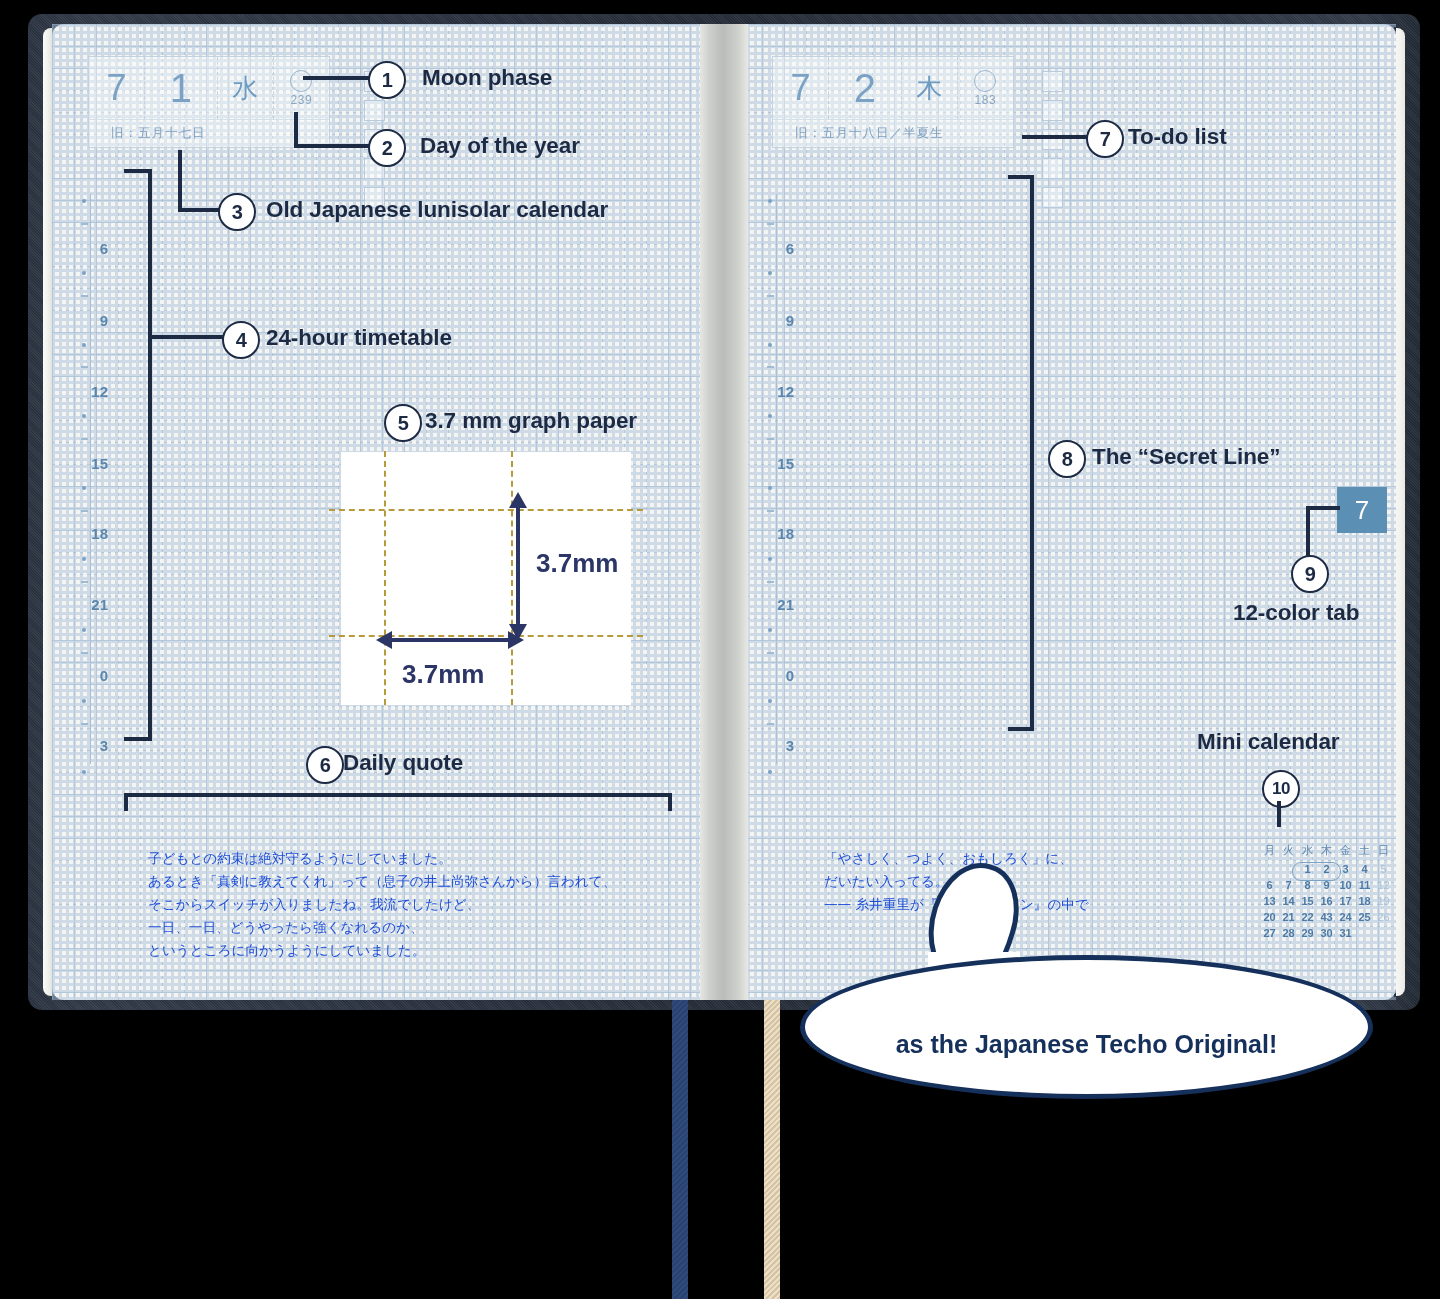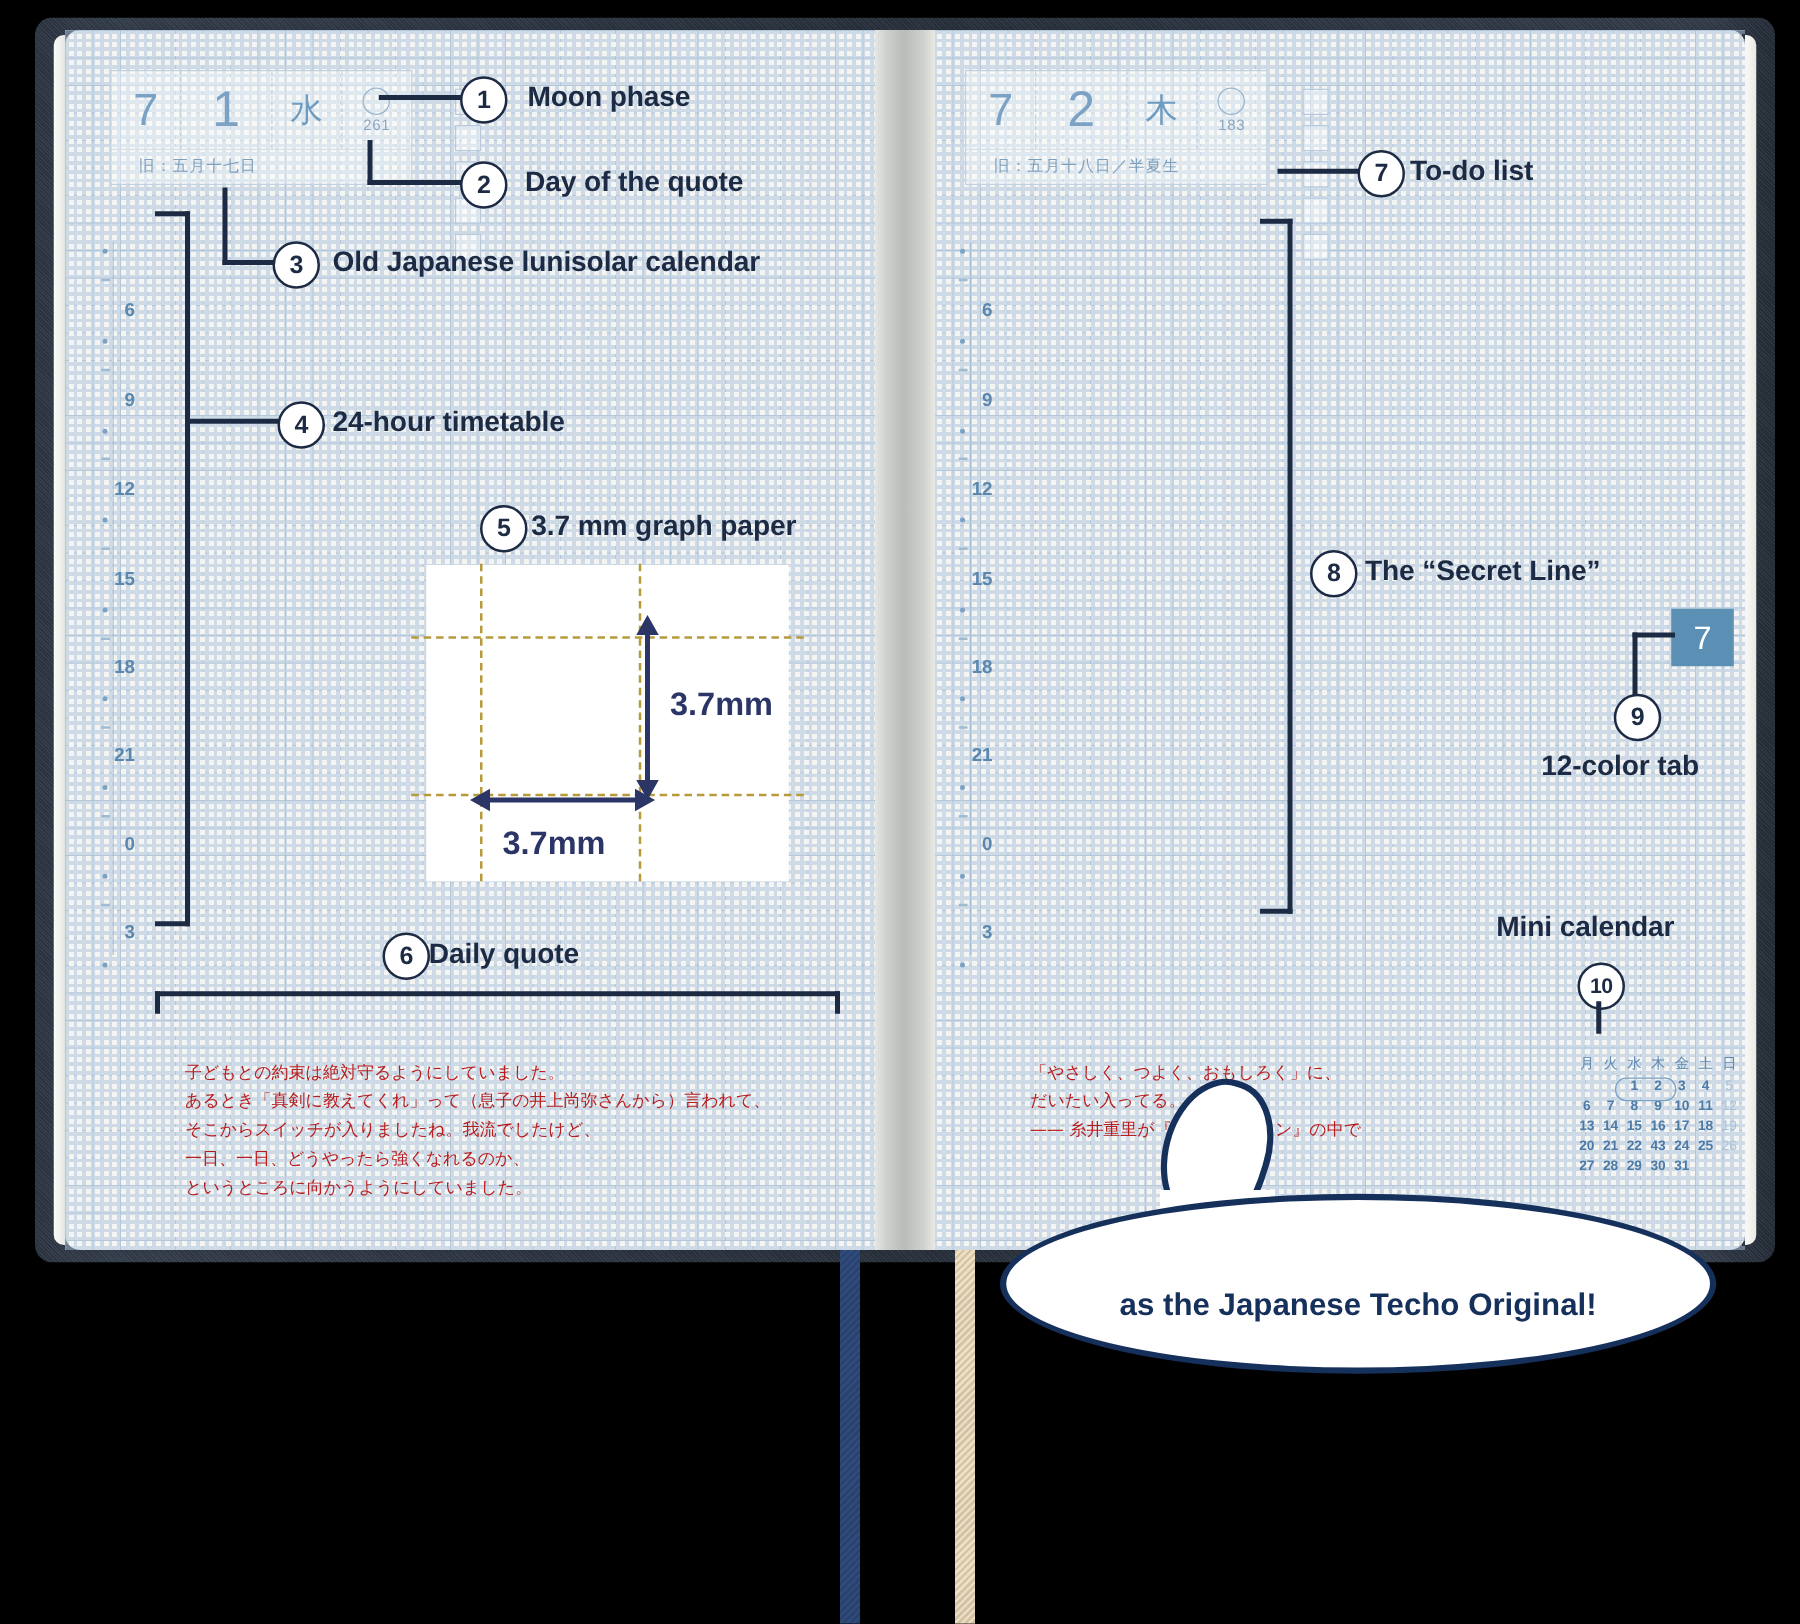--- a/index.html
+++ b/index.html
@@ -80,21 +80,21 @@
        letter-spacing:-.1px;}
 
   
   .gp{position:absolute;left:341px;top:452px;width:290px;height:253px;background:#fff;}
   .gpl{position:absolute;border:0;}
   .gpl.v{width:0;border-left:2px dashed #b79a3c;top:-1px;height:254px;}
   .gpl.h{height:0;border-top:2px dashed #b79a3c;left:-12px;width:314px;}
   .dimtxt{position:absolute;color:#2b3566;font-weight:700;font-size:26px;}
 
   
-  .quote{position:absolute;color:#b91c1c;font-size:13.6px;line-height:22.6px;
+  .quote{position:absolute;color:#1d4ed8;font-size:13.6px;line-height:22.6px;
          font-family:"DejaVu Sans","Liberation Sans",sans-serif;white-space:nowrap;}
 
   
   .mc{position:absolute;left:1232px;top:828px;}
   .mc table{border-collapse:collapse;}
   .mc td{width:17px;height:16px;text-align:center;font-size:11px;color:#4d7ba6;font-weight:700;
          padding:0 1px;}
   .mc td.hd{font-weight:400;color:#5f89b0;font-size:11.5px;padding-bottom:3px;}
   .mc td.sun{color:#a9c2d8;font-weight:400;}
   .mc .circ{position:absolute;left:32px;top:20px;width:47px;height:17px;border:1.1px solid #7ba2c4;
@@ -130,21 +130,21 @@
   <div class="page left">
     <div class="gridwrap"></div>
 
     <div class="hdr" style="left:36px;top:32px;width:240px;">
       <div class="row1">
         <div class="cell mon">7</div>
         <div class="cell day">1</div>
         <div class="cell wd">水</div>
         <div class="cell moonc">
           <div class="moon"></div>
-          <div class="doy">261</div>
+          <div class="doy">239</div>
         </div>
       </div>
       <div class="row2">旧：五月十七日</div>
     </div>
 
     <div class="rail" style="left:10px;top:170px;width:90px;height:570px;">
       <div class="vline"></div>
       <div class="hr" style="top:55px">6</div>
       <div class="hr" style="top:127px">9</div>
       <div class="hr" style="top:198px">12</div>
@@ -325,21 +325,21 @@
 </svg>
 <div class="dimtxt" style="left:402px;top:659px">3.7mm</div>
 
 <div class="ink" style="left:303px;top:76px;width:68px;height:4px"></div>
 <div class="num" style="left:368px;top:61px">1</div>
 <div class="lbl" style="left:422px;top:65px">Moon phase</div>
 
 <div class="ink" style="left:294px;top:112px;width:4px;height:36px"></div>
 <div class="ink" style="left:294px;top:144px;width:80px;height:4px"></div>
 <div class="num" style="left:368px;top:129px">2</div>
-<div class="lbl" style="left:420px;top:133px">Day of the quote</div>
+<div class="lbl" style="left:420px;top:133px">Day of the year</div>
 
 <div class="ink" style="left:178px;top:150px;width:4px;height:62px"></div>
 <div class="ink" style="left:178px;top:208px;width:42px;height:4px"></div>
 <div class="num" style="left:218px;top:193px">3</div>
 <div class="lbl" style="left:266px;top:197px">Old Japanese lunisolar calendar</div>
 
 <div class="ink" style="left:124px;top:169px;width:28px;height:4px"></div>
 <div class="ink" style="left:148px;top:169px;width:4px;height:572px"></div>
 <div class="ink" style="left:124px;top:737px;width:28px;height:4px"></div>
 <div class="ink" style="left:148px;top:335px;width:76px;height:4px"></div>

